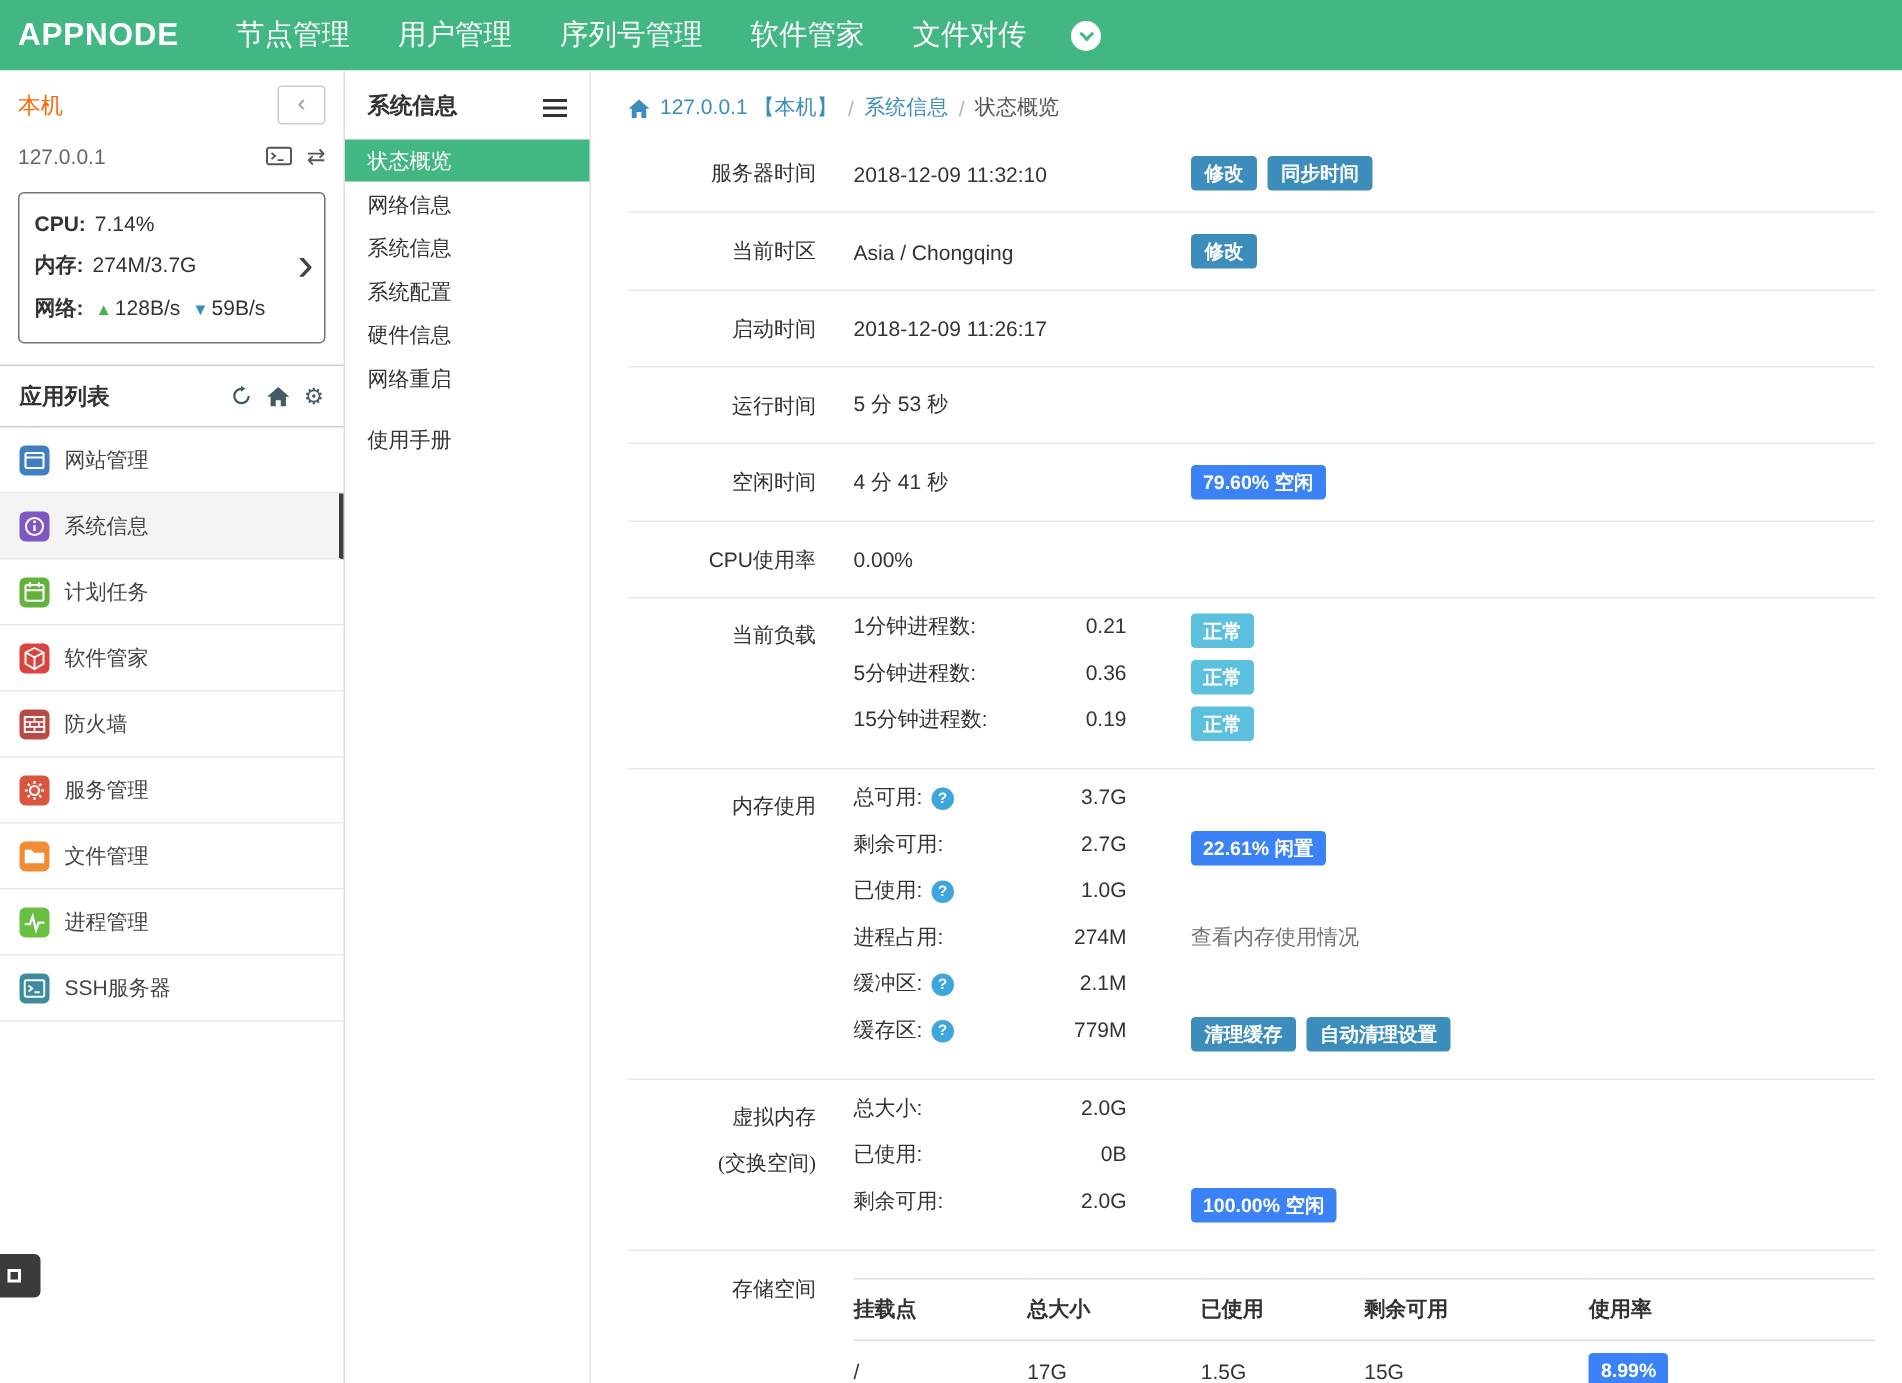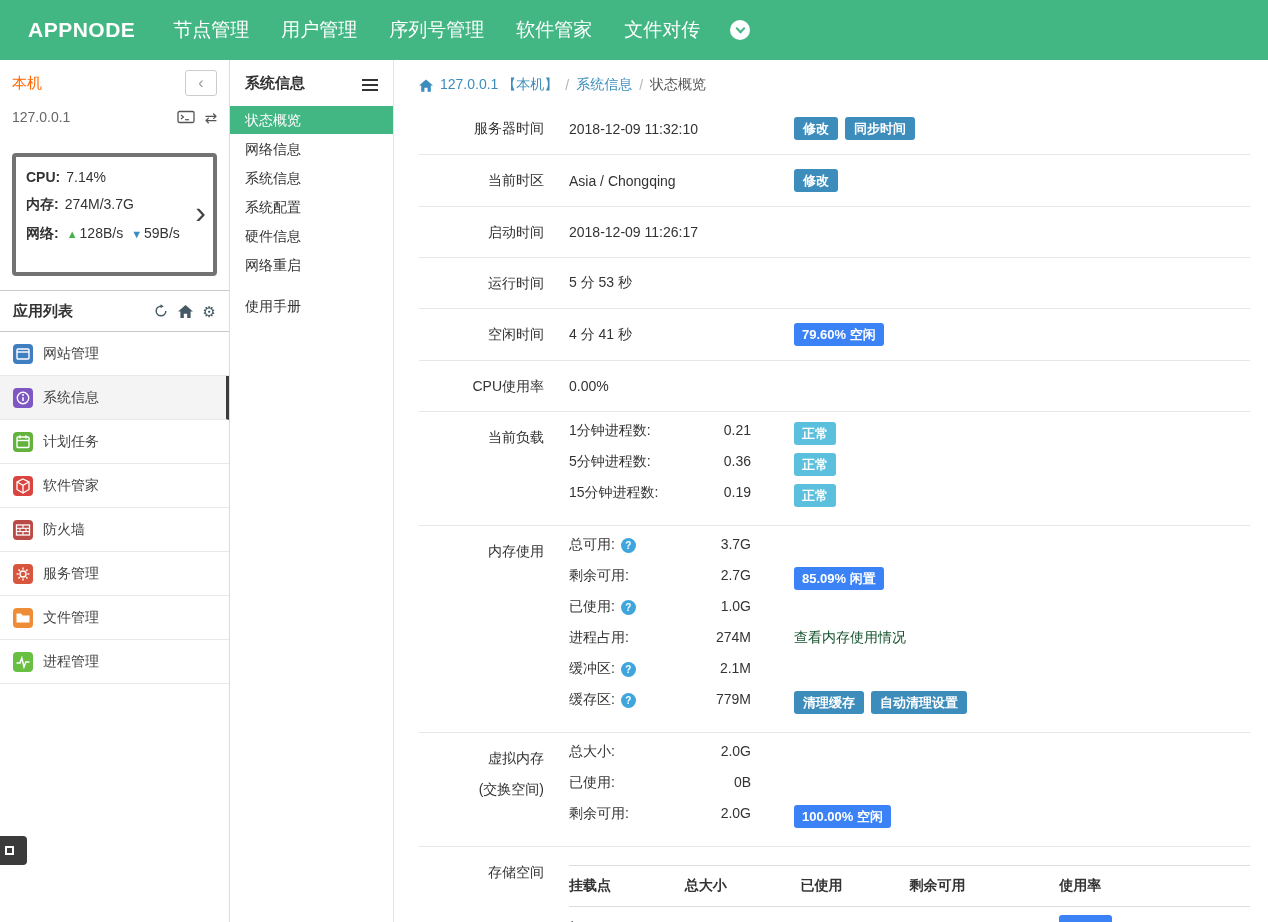--- a/index.html
+++ b/index.html
@@ -1,39 +1,39 @@
 <!DOCTYPE html>
 <html><head>
 <meta charset="utf-8">
 <style>
   * { margin:0; padding:0; box-sizing:border-box; }
   html,body { width:1268px; height:922px; overflow:hidden; }
   body { font-family:"Liberation Sans","DejaVu Sans",sans-serif; font-size:14px; color:#333; background:#fff; position:relative; }
   button { font-family:inherit; border:none; }
 
   
-  .navbar { height:60px; background:#43b783; display:flex; align-items:center; padding-left:28px; color:#fff; }
+  .navbar { height:47px; background:#43b783; display:flex; align-items:center; padding-left:12px; color:#fff; }
   .brand { font-size:21px; font-weight:bold; letter-spacing:.5px; margin-right:22px; }
   .nav-items { display:flex; }
   .nav-item { padding:0 16px; line-height:44px; font-size:19px; color:#fff; cursor:pointer; }
   .nav-circle { margin-left:14px; width:20px; height:20px; border-radius:50%; background:#fff; display:flex; align-items:center; justify-content:center; cursor:pointer; }
   .nav-circle i { width:7px; height:7px; border-right:2px solid #43b783; border-bottom:2px solid #43b783; transform:rotate(45deg); margin-top:-3px; }
 
   .layout { display:flex; height:878px; }
 
   
   .sidebar { width:230px; border-right:1px solid #ddd; background:#fff; }
   .host-box { padding:10px 12px 0; }
   .host-top { display:flex; justify-content:space-between; align-items:center; }
   .host-name { color:#f60; font-size:15px; }
   .collapse-btn { width:32px; height:26px; border:1px solid #ccc; border-radius:3px; display:flex; align-items:center; justify-content:center; color:#999; font-size:16px; background:#fff; cursor:pointer; }
   .host-ip-row { display:flex; justify-content:space-between; align-items:center; margin-top:13px; color:#666; }
   .ip-icons { display:flex; gap:9px; align-items:center; color:#555; }
   .ip-icons .glyph { font-size:15px; cursor:pointer; line-height:1; }
-  .stats-card { margin-top:28px; border:4px solid #737373; border-radius:4px; padding:12px 26px 18px 10px; position:relative; }
+  .stats-card { margin-top:16px; border:1px solid #737373; border-radius:4px; padding:12px 26px 2px 10px; position:relative; }
   .stat-line { margin-bottom:11px; font-size:14px; white-space:nowrap; }
   .stat-line b { margin-right:6px; }
   .arrow-up { color:#47b14b; font-size:11px; margin:0 2px 0 2px; }
   .arrow-down { color:#3c8dbc; font-size:11px; margin:0 2px 0 8px; }
   .big-chev { position:absolute; right:7px; top:50%; transform:translateY(-60%); font-size:32px; color:#444; cursor:pointer; line-height:1; }
 
   .applist-header { margin-top:14px; height:42px; display:flex; align-items:center; justify-content:space-between; padding:12px 13px; font-weight:bold; font-size:15px; border-top:1px solid #c9c9c9; border-bottom:1px solid #c9c9c9; }
   .hicons { display:flex; gap:10px; align-items:center; color:#455a64; font-weight:normal; }
   .hicons .glyph { font-size:15px; cursor:pointer; line-height:1; }
   .app-item { height:44px; display:flex; align-items:center; gap:10px; padding:0 13px; border-bottom:1px solid #e9e9e9; cursor:pointer; color:#444; }
@@ -56,36 +56,36 @@
   .content { flex:1; padding:12px 18px 0 25px; overflow:hidden; background:#fff; }
   .breadcrumb { display:flex; align-items:center; gap:7px; margin:4px 0 9px; }
   .bc-link { color:#3c8dbc; cursor:pointer; text-decoration:none; }
   .bc-sep { color:#b5b5b5; }
   .bc-current { color:#555; }
 
   .crow { display:flex; padding:14px 0; }
   .crow + .crow { border-top:1px solid #e7e7e7; }
   .crow.multi { padding:10px 0; }
   .clabel { width:150px; flex-shrink:0; text-align:right; padding-right:25px; line-height:22px; color:#333; }
-  .crow.multi .clabel { line-height:31px; }
+  .crow.multi .clabel { line-height:31px;font-family:Liberation Serif, serif; }
   .cbody { flex:1; }
   .line { display:flex; align-items:center; min-height:22px; }
   .val-main { width:225px; }
   .extras { display:flex; gap:7px; align-items:center; }
   .srow { display:flex; align-items:flex-start; height:31px; }
   .sname { width:120px; display:flex; align-items:center; gap:6px; }
   .sval { width:62px; text-align:right; }
   .sextra { margin-left:43px; display:flex; gap:7px; align-items:center; }
 
   .help { width:15px; height:15px; border-radius:50%; background:#3ea6dc; color:#fff; font-size:10px; font-weight:bold; display:inline-flex; align-items:center; justify-content:center; cursor:pointer; flex-shrink:0; }
   .btn { background:#3c8dbc; color:#fff; font-size:13px; padding:4px 9px; border-radius:3px; cursor:pointer; line-height:15px; font-weight:bold; }
   .badge { color:#fff; font-weight:bold; font-size:13px; padding:4px 8px; border-radius:3px; line-height:15px; display:inline-block; }
   .badge-g { background:#3b82f6; }
   .badge-i { background:#5bc0de; }
-  .link { color:#14532d; cursor:pointer; text-decoration:none; }
+  .link { color:#737373; cursor:pointer; text-decoration:none; }
 
   .stable { width:100%; border-collapse:collapse; margin-top:4px; }
   .stable th { font-weight:bold; text-align:left; border-top:1px solid #ddd; border-bottom:1px solid #ddd; padding:11px 4px 11px 0; }
   .stable td { padding:8px 4px 8px 0; border-bottom:1px solid #eee; }
   .stable th:nth-child(1),.stable td:nth-child(1){width:17%}
   .stable th:nth-child(2),.stable td:nth-child(2){width:17%}
   .stable th:nth-child(3),.stable td:nth-child(3){width:16%}
   .stable th:nth-child(4),.stable td:nth-child(4){width:22%}
   .stable th:nth-child(5),.stable td:nth-child(5){width:28%}
 
@@ -242,20 +242,30 @@
           </span>
         <span>文件管理</span>
       </div>
       <div class="app-item">
         <span class="appicon ic-process">
             <svg width="20" height="20" viewBox="0 0 20 20">
               <polyline points="3.5,11 7,11 8.8,6 11,15 12.8,10 16.5,10" fill="none" stroke="#fff" stroke-width="1.5"></polyline>
             </svg>
           </span>
         <span>进程管理</span>
+      </div>
+      <div class="app-item">
+        <span class="appicon ic-ssh">
+            <svg width="20" height="20" viewBox="0 0 20 20">
+              <rect x="3.5" y="4.5" width="13" height="11" rx="1" fill="none" stroke="#fff" stroke-width="1.3"></rect>
+              <path d="M6 8 L8.5 10 L6 12" fill="none" stroke="#fff" stroke-width="1.3"></path>
+              <line x1="10" y1="12.5" x2="13.5" y2="12.5" stroke="#fff" stroke-width="1.3"></line>
+            </svg>
+          </span>
+        <span>SSH服务器</span>
       </div>
     </div>
   </aside>
 
   <aside class="submenu">
     <div class="submenu-header">
       <span>系统信息</span>
       <span class="hamb">
           <i></i>
           <i></i>
@@ -387,21 +397,21 @@
               <span class="help">?</span>
             </span>
           <span class="sval">3.7G</span>
         </div>
         <div class="srow">
           <span class="sname">
               <span>剩余可用:</span>
             </span>
           <span class="sval">2.7G</span>
           <span class="sextra">
-              <span class="badge badge-g">85.09% 闲置</span>
+              <span class="badge badge-g">22.61% 闲置</span>
             </span>
         </div>
         <div class="srow">
           <span class="sname">
               <span>已使用:</span>
               <span class="help">?</span>
             </span>
           <span class="sval">1.0G</span>
         </div>
         <div class="srow">

